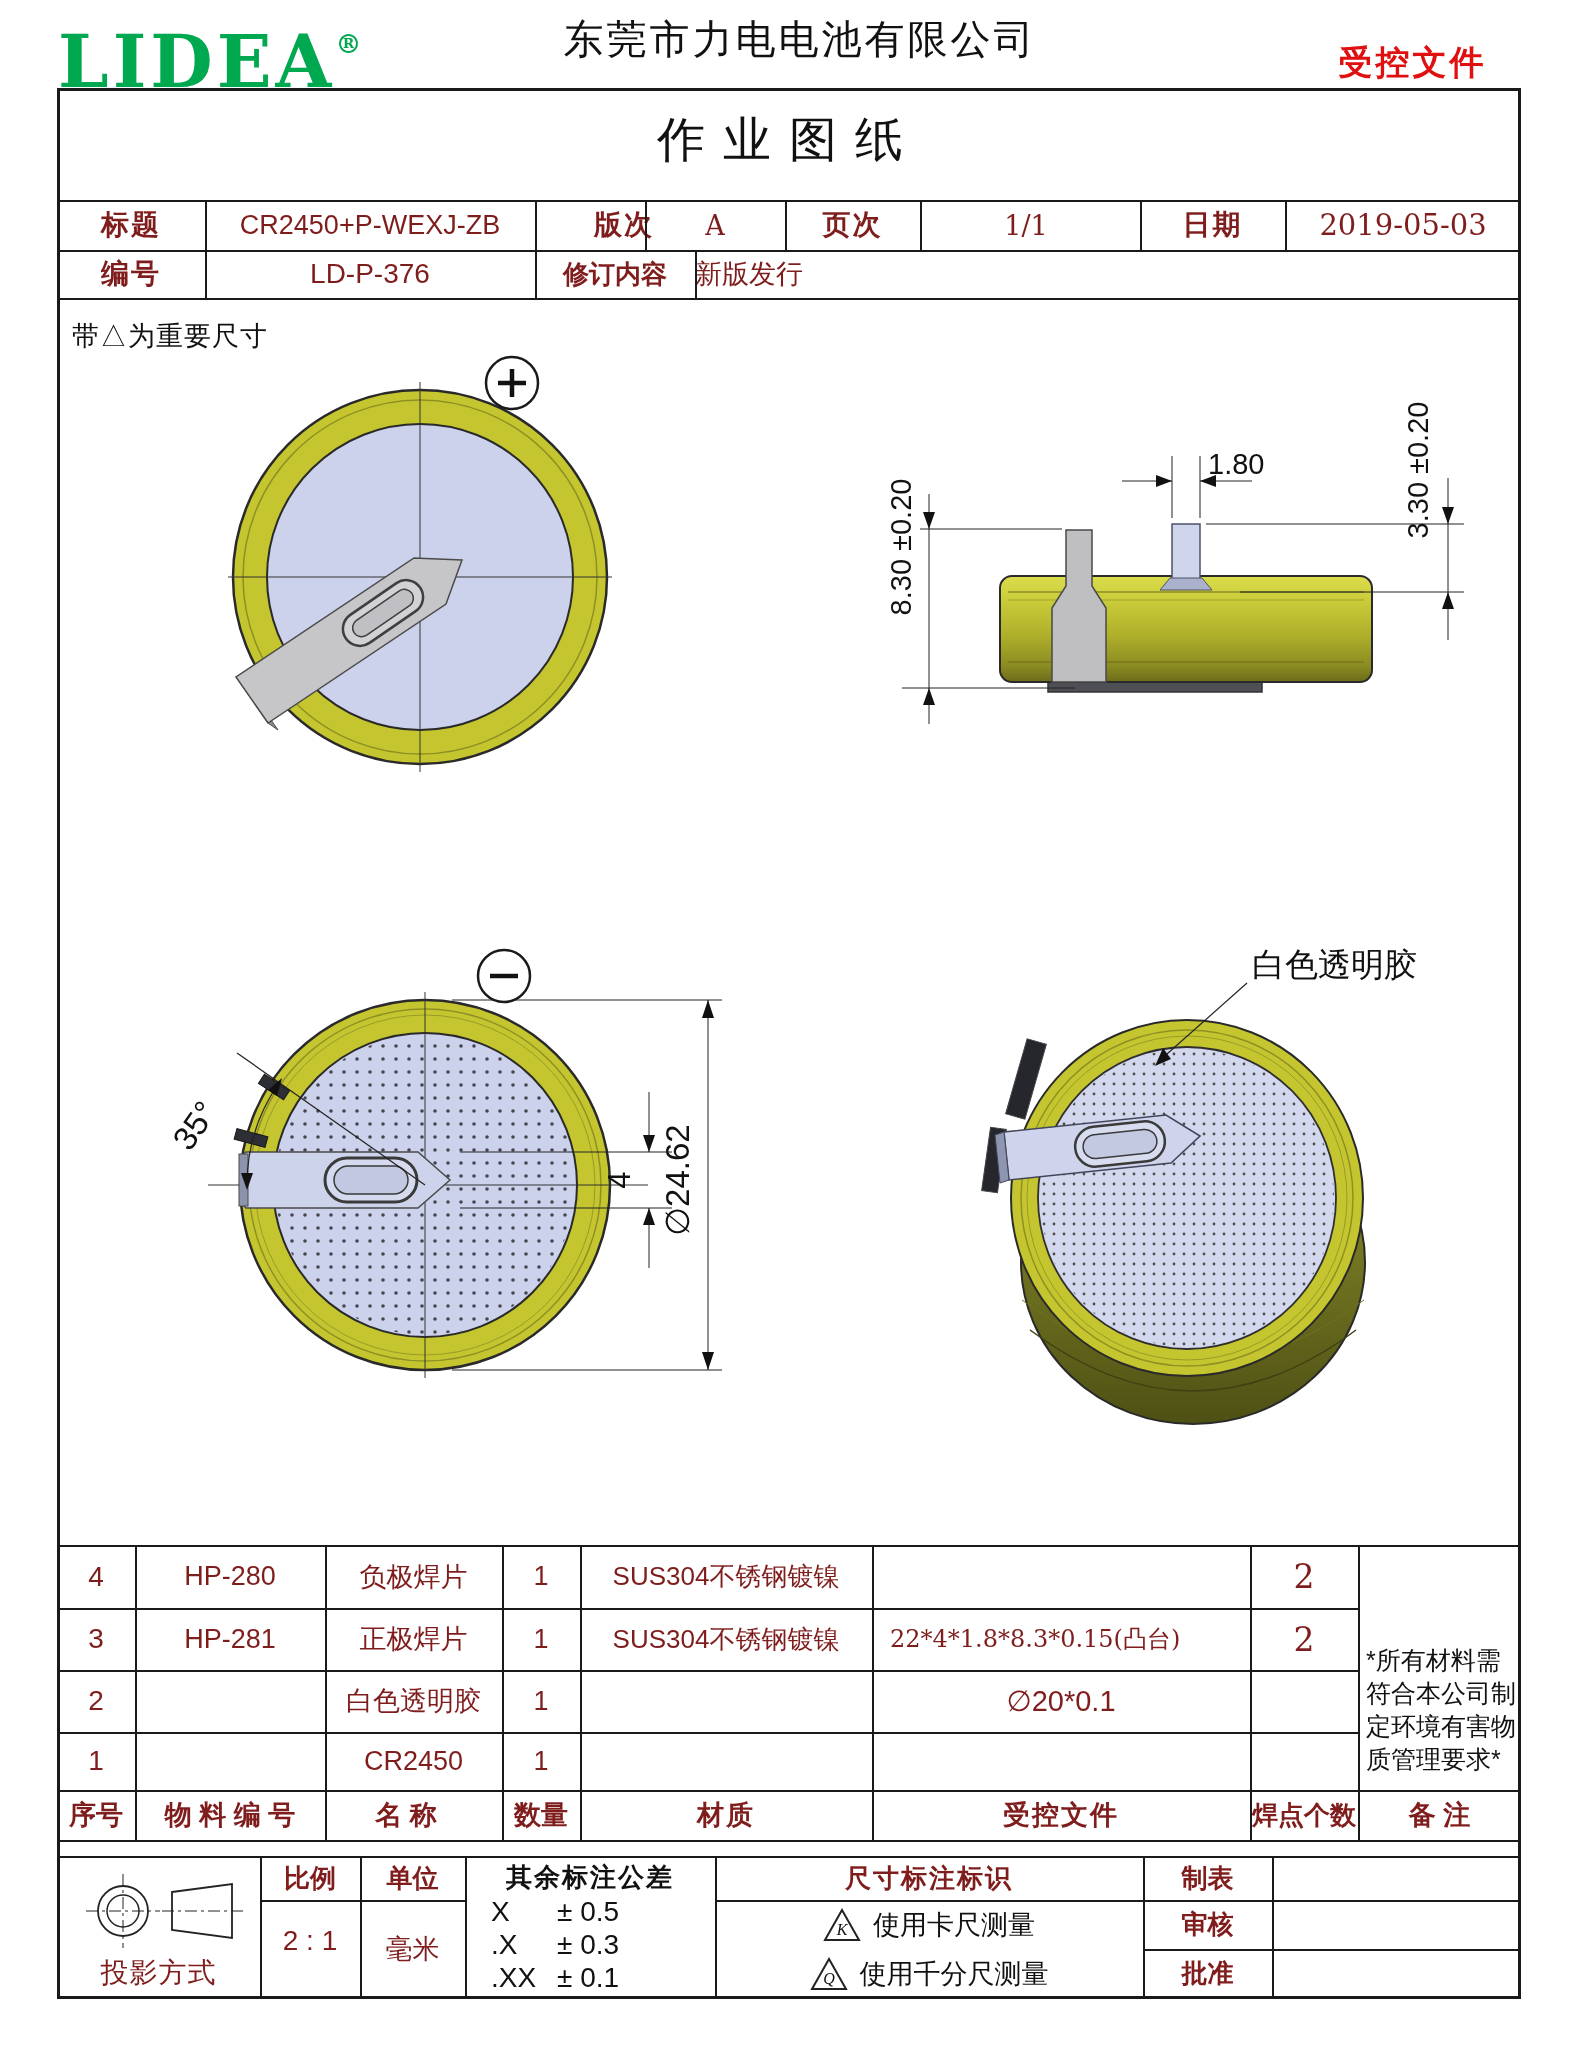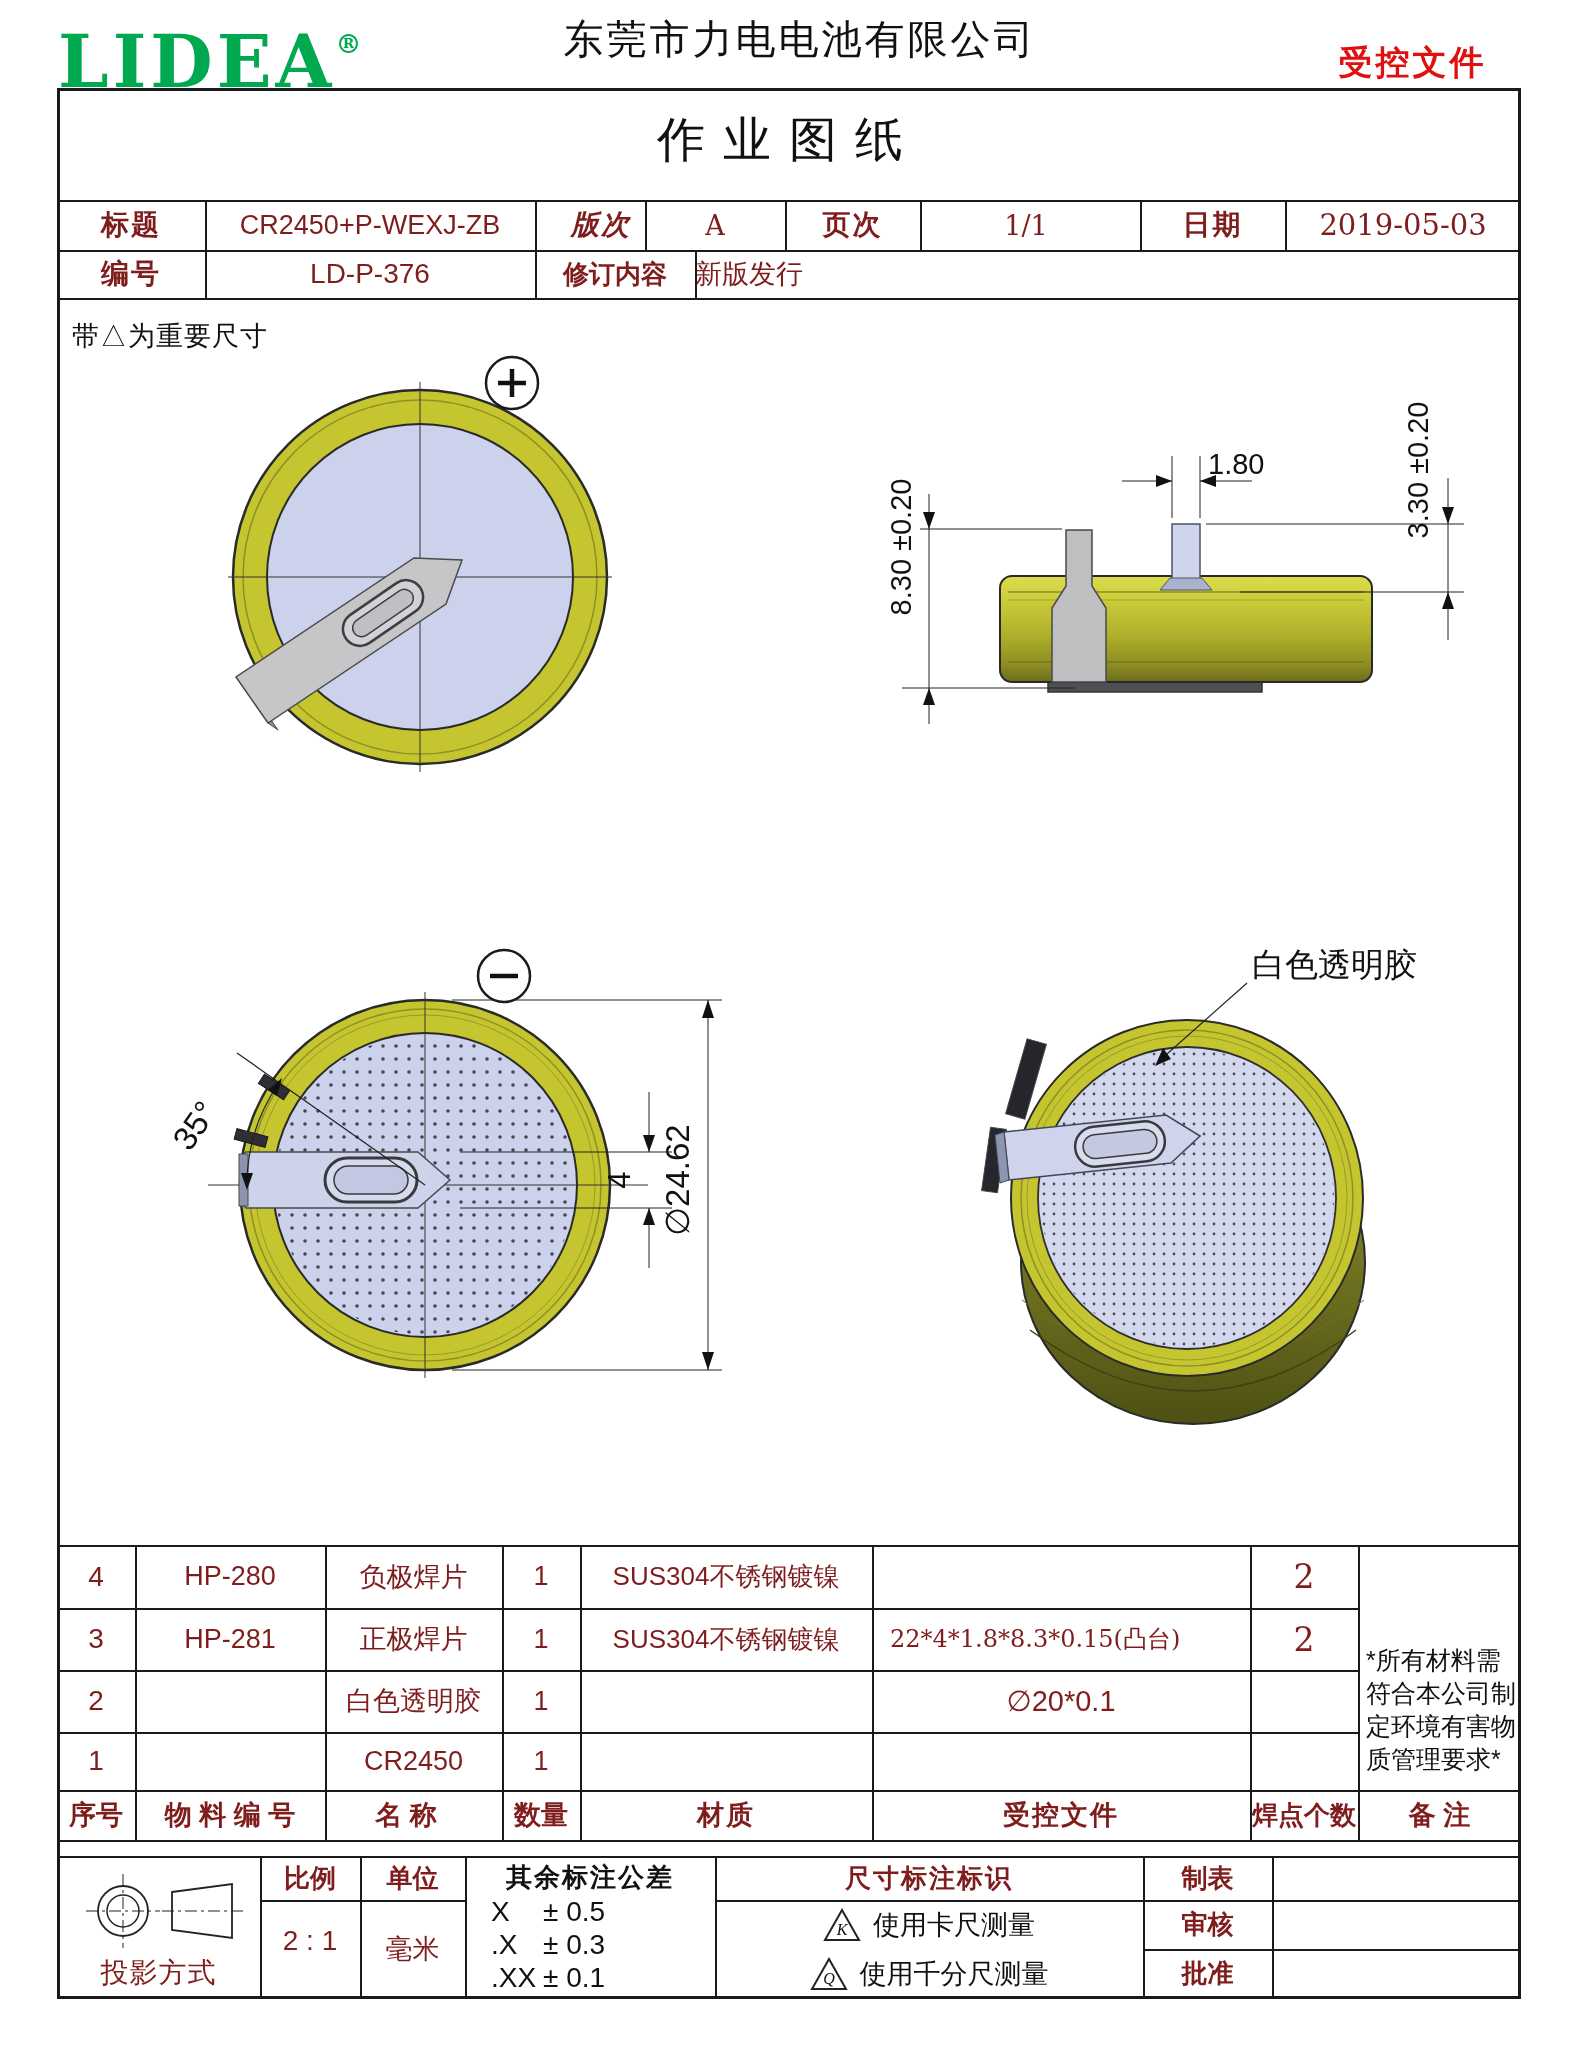--- a/index.html
+++ b/index.html
@@ -22,39 +22,39 @@
                font-size:48px;letter-spacing:18px;font-weight:500;}
   .note{position:absolute;left:72px;top:318px;font-size:27px;letter-spacing:1px;}
   .remark{position:absolute;left:1362px;top:1545px;width:157px;height:245px;display:flex;
           flex-direction:column;justify-content:flex-end;padding-bottom:14px;box-sizing:border-box;}
   .remark div{font-size:25px;line-height:33px;text-align:left;padding-left:4px;white-space:nowrap;}
   .tolbox{position:absolute;left:465px;top:1856px;width:250px;height:142px;display:flex;
           flex-direction:column;align-items:stretch;}
   .tolbox .tl{font-size:26px;font-weight:bold;text-align:center;margin-top:4px;letter-spacing:2px;}
   .tolrow{display:flex;align-items:center;height:33px;font-size:28px;}
   .tolrow .tk{width:78px;padding-left:26px;box-sizing:border-box;text-align:left;}
-  .tolrow .tv{}
+  .tolrow .tv{margin-left:14px;}
   .dimmark{position:absolute;display:flex;align-items:center;justify-content:center;gap:12px;font-size:27px;}
   .dimmark svg{flex:0 0 auto;}
   svg text{fill:#111;}
 </style>
 </head>
 <body>
 
 <div class="page">
 
   <div class="logo"><span>LIDEA</span><sup>®</sup></div>
   <div class="company">东莞市力电电池有限公司</div>
   <div class="controlled">受控文件</div>
 
   <div class="sheet-title">作业图纸</div>
 
   <div class="cell bold" style="left:57px;top:200px;width:148px;height:50px;font-size:28px;letter-spacing:2px;">标题</div>
   <div class="cell" style="left:205px;top:200px;width:330px;height:50px;font-size:27px;">CR2450+P-WEXJ-ZB</div>
-  <div class="cell bold" style="left:535px;top:200px;width:132px;height:50px;font-size:28px;letter-spacing:2px;font-style:italic;">版次</div>
+  <div class="cell bold" style="left:558px;top:200px;width:132px;height:50px;font-size:28px;letter-spacing:2px;">版次</div>
   <div class="cell serif" style="left:645px;top:200px;width:140px;height:50px;font-size:27px;">A</div>
   <div class="cell bold" style="left:785px;top:200px;width:135px;height:50px;font-size:28px;letter-spacing:2px;">页次</div>
   <div class="cell serif" style="left:920px;top:200px;width:212px;height:50px;font-size:27px;">1/1</div>
   <div class="cell bold" style="left:1140px;top:200px;width:145px;height:50px;font-size:28px;letter-spacing:2px;">日期</div>
   <div class="cell serif" style="left:1285px;top:200px;width:236px;height:50px;font-size:29px;">2019-05-03</div>
 
   <div class="cell bold" style="left:57px;top:250px;width:148px;height:48px;font-size:28px;letter-spacing:2px;">编号</div>
   <div class="cell" style="left:205px;top:250px;width:330px;height:48px;font-size:28px;">LD-P-376</div>
   <div class="cell bold" style="left:535px;top:250px;width:160px;height:48px;font-size:26px;">修订内容</div>
   <div class="cell left" style="left:695px;top:250px;width:826px;height:48px;font-size:27px;">新版发行</div>

